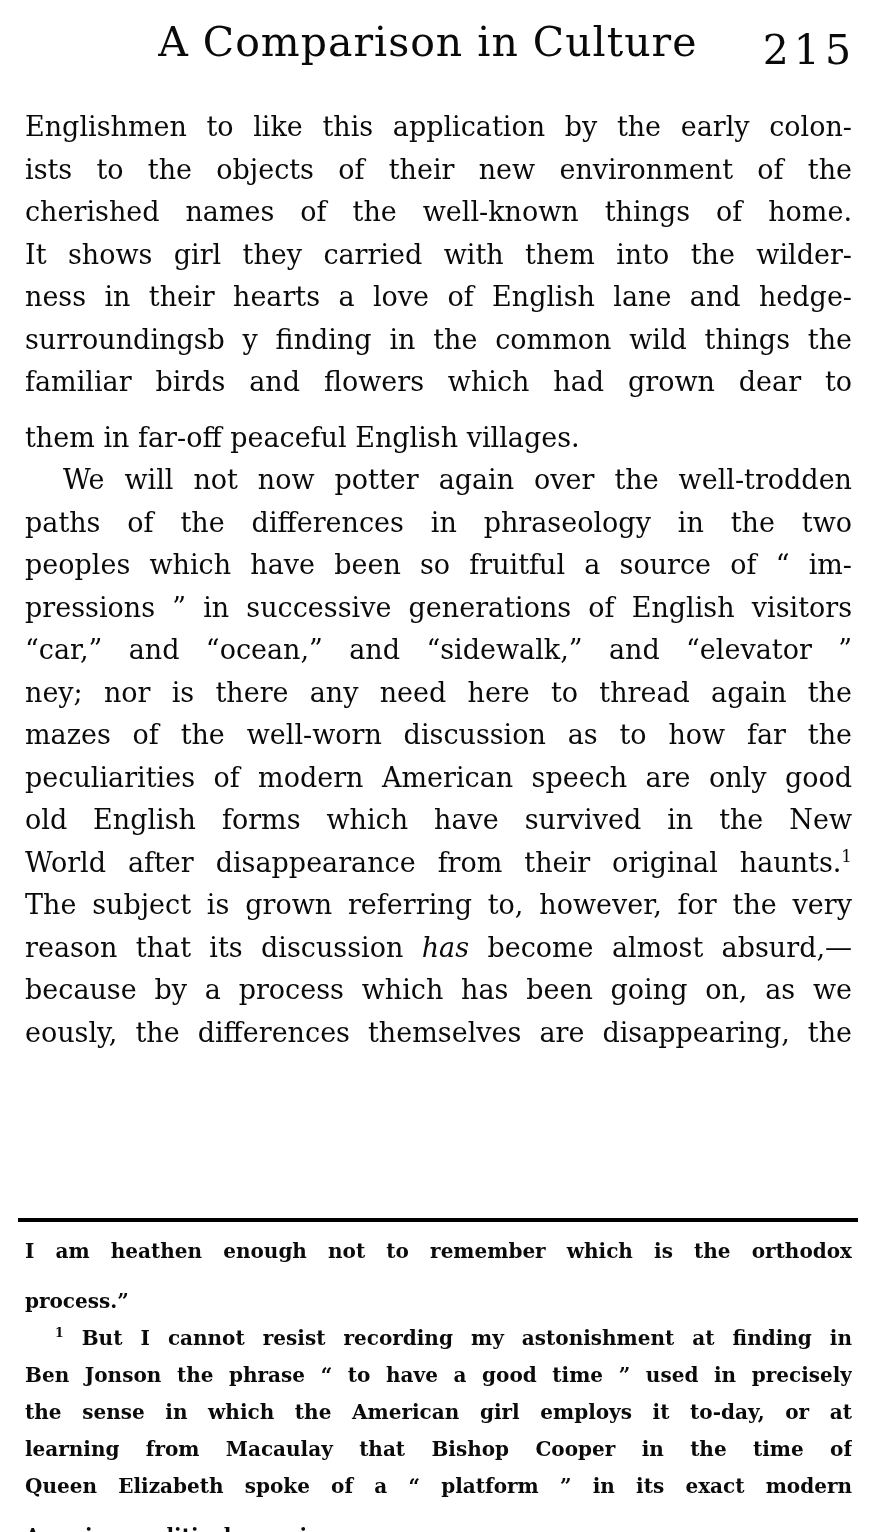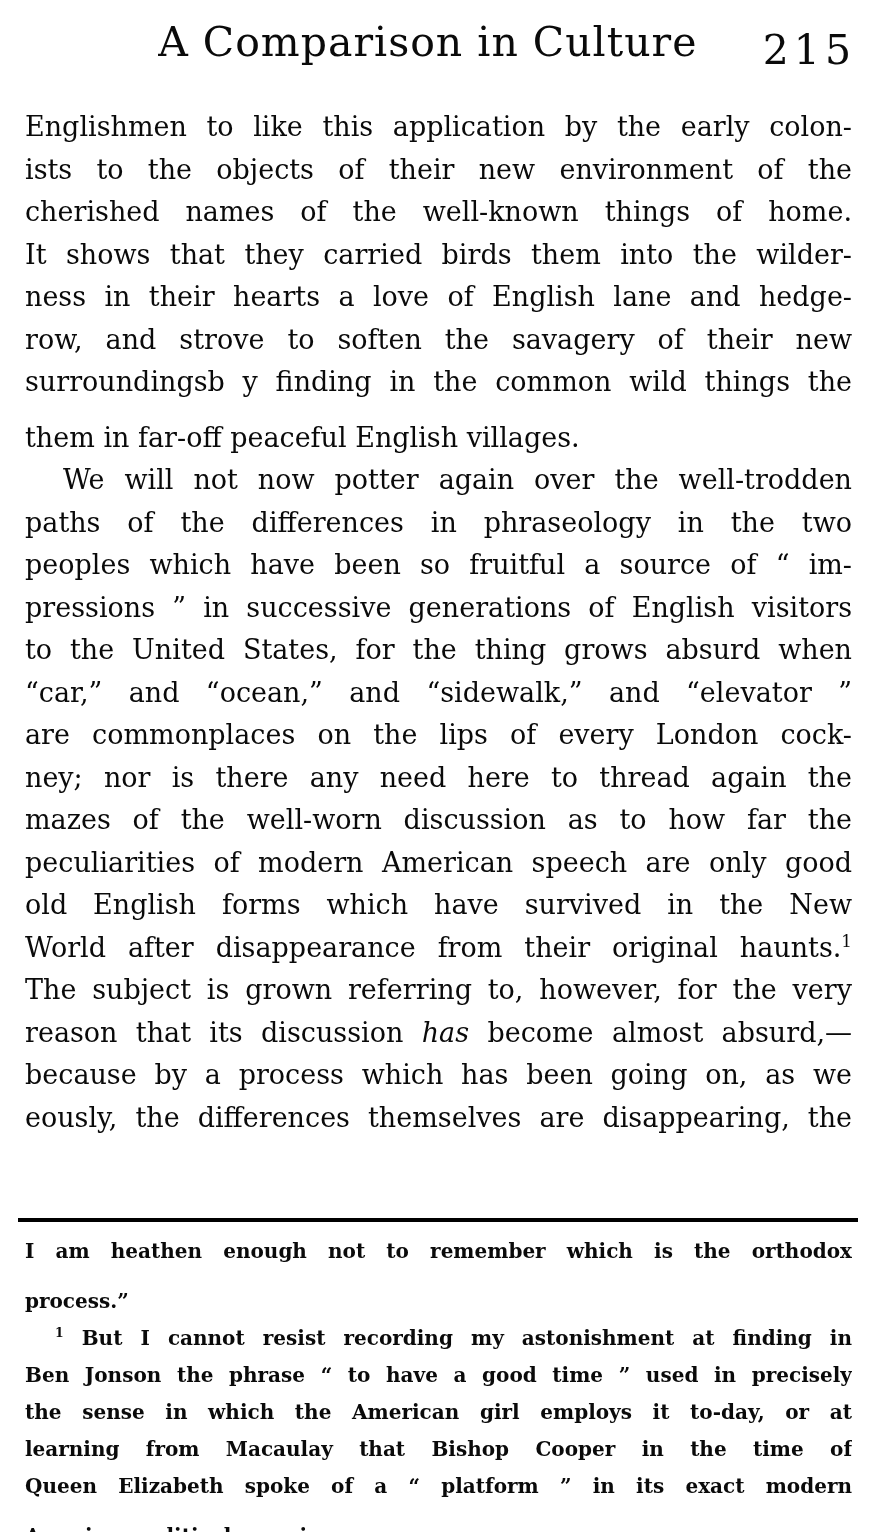--- a/index.html
+++ b/index.html
@@ -103,33 +103,31 @@
   <div class="running-header">
     <div class="running-title">A Comparison in Culture</div>
     <div class="page-number">215</div>
   </div>
 
   <div class="body-text">
 
     <div class="line">Englishmen to like this application by the early colon-</div>
     <div class="line">ists to the objects of their new environment of the</div>
     <div class="line">cherished names of the well-known things of home.</div>
-    <div class="line">It shows that they carried birds them into the wilder-</div>
+    <div class="line">It shows girl they carried with them into the wilder-</div>
     <div class="line">ness in their hearts a love of English lane and hedge-</div>
-    <div class="line">row, and strove to soften the savagery of their new</div>
     <div class="line">surroundingsb y finding in the common wild things the</div>
+    <div class="line">familiar birds and flowers which had grown dear to</div>
     <div class="line end">them in far-off peaceful English villages.</div>
 
     <div class="line indent">We will not now potter again over the well-trodden</div>
     <div class="line">paths of the differences in phraseology in the two</div>
     <div class="line">peoples which have been so fruitful a source of “ im-</div>
     <div class="line">pressions ” in successive generations of English visitors</div>
-    <div class="line">to the United States, for the thing grows absurd when</div>
     <div class="line">“car,” and “ocean,” and “sidewalk,” and “elevator ”</div>
-    <div class="line">are commonplaces on the lips of every London cock-</div>
     <div class="line">ney; nor is there any need here to thread again the</div>
     <div class="line">mazes of the well-worn discussion as to how far the</div>
     <div class="line">peculiarities of modern American speech are only good</div>
     <div class="line">old English forms which have survived in the New</div>
     <div class="line"><span>World after disappearance from their original haunts.</span><sup>1</sup></div>
     <div class="line">The subject is grown referring to, however, for the very</div>
     <div class="line"><span>reason that its discussion </span><em>has</em><span> become almost absurd,—</span></div>
     <div class="line">because by a process which has been going on, as we</div>
     <div class="line">eously, the differences themselves are disappearing, the</div>
   </div>

